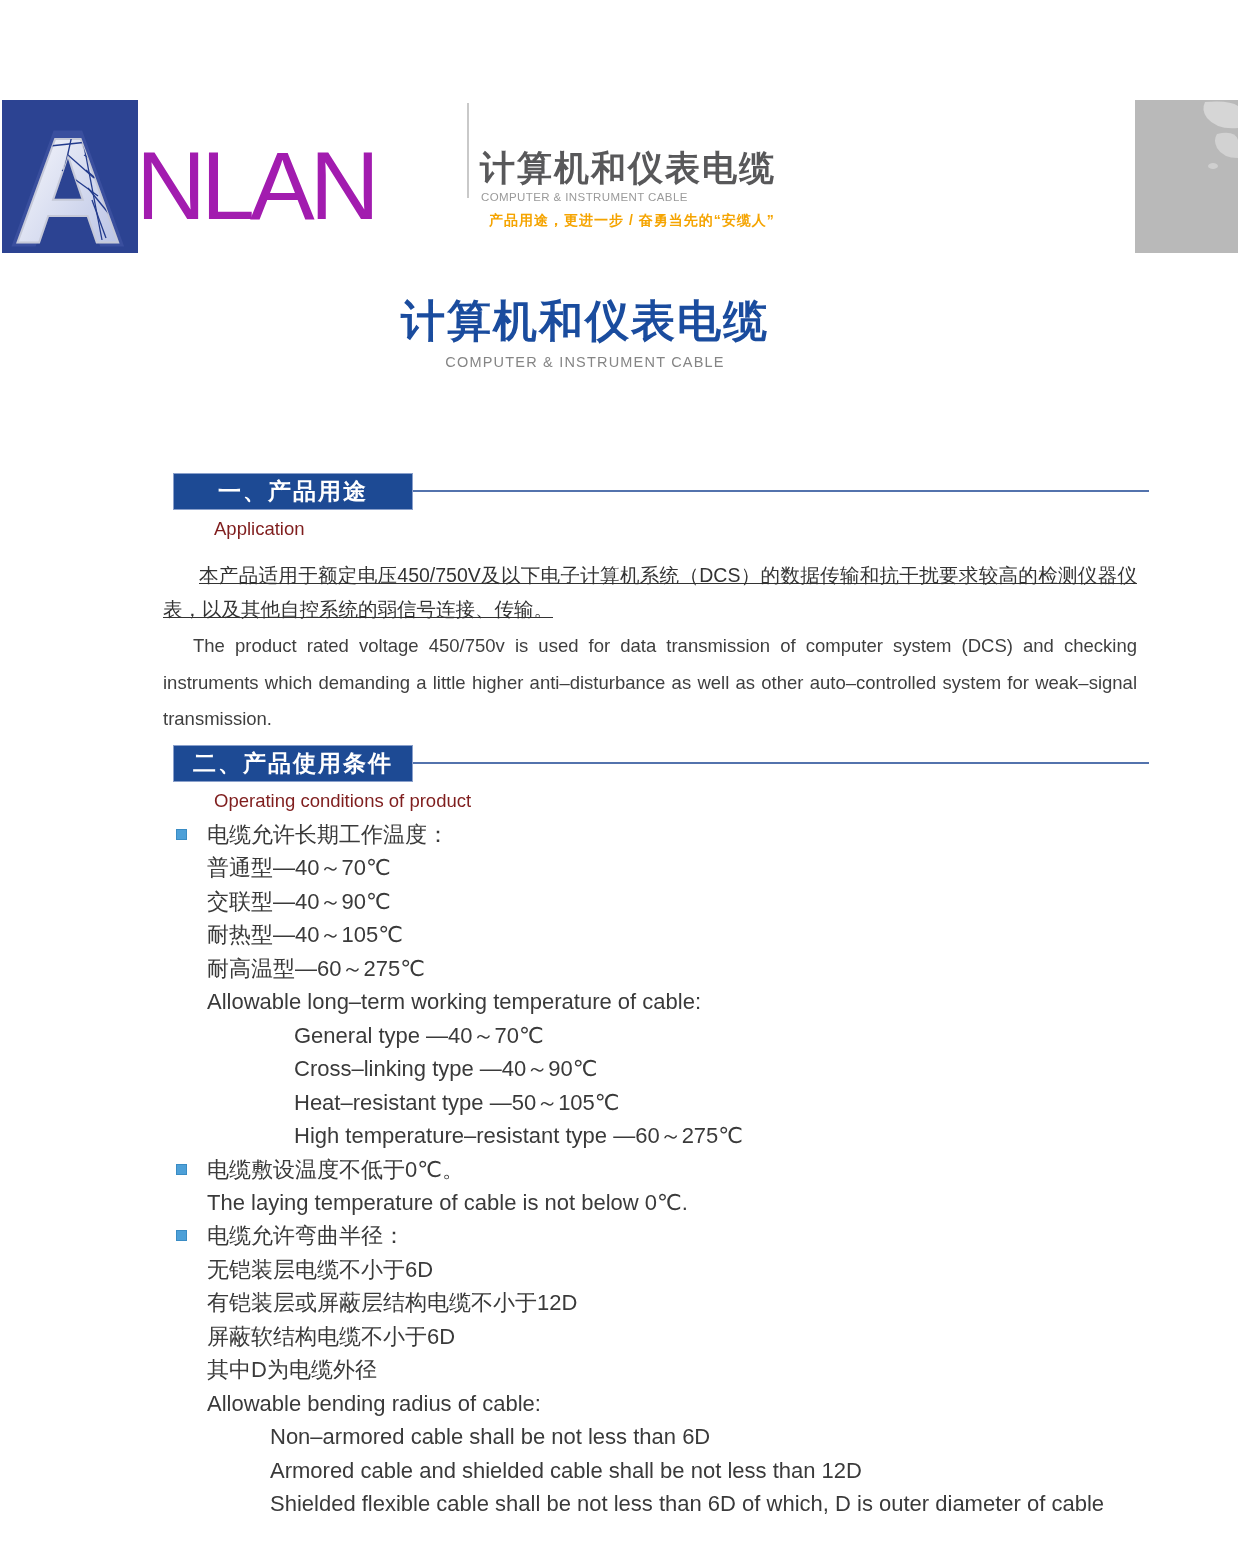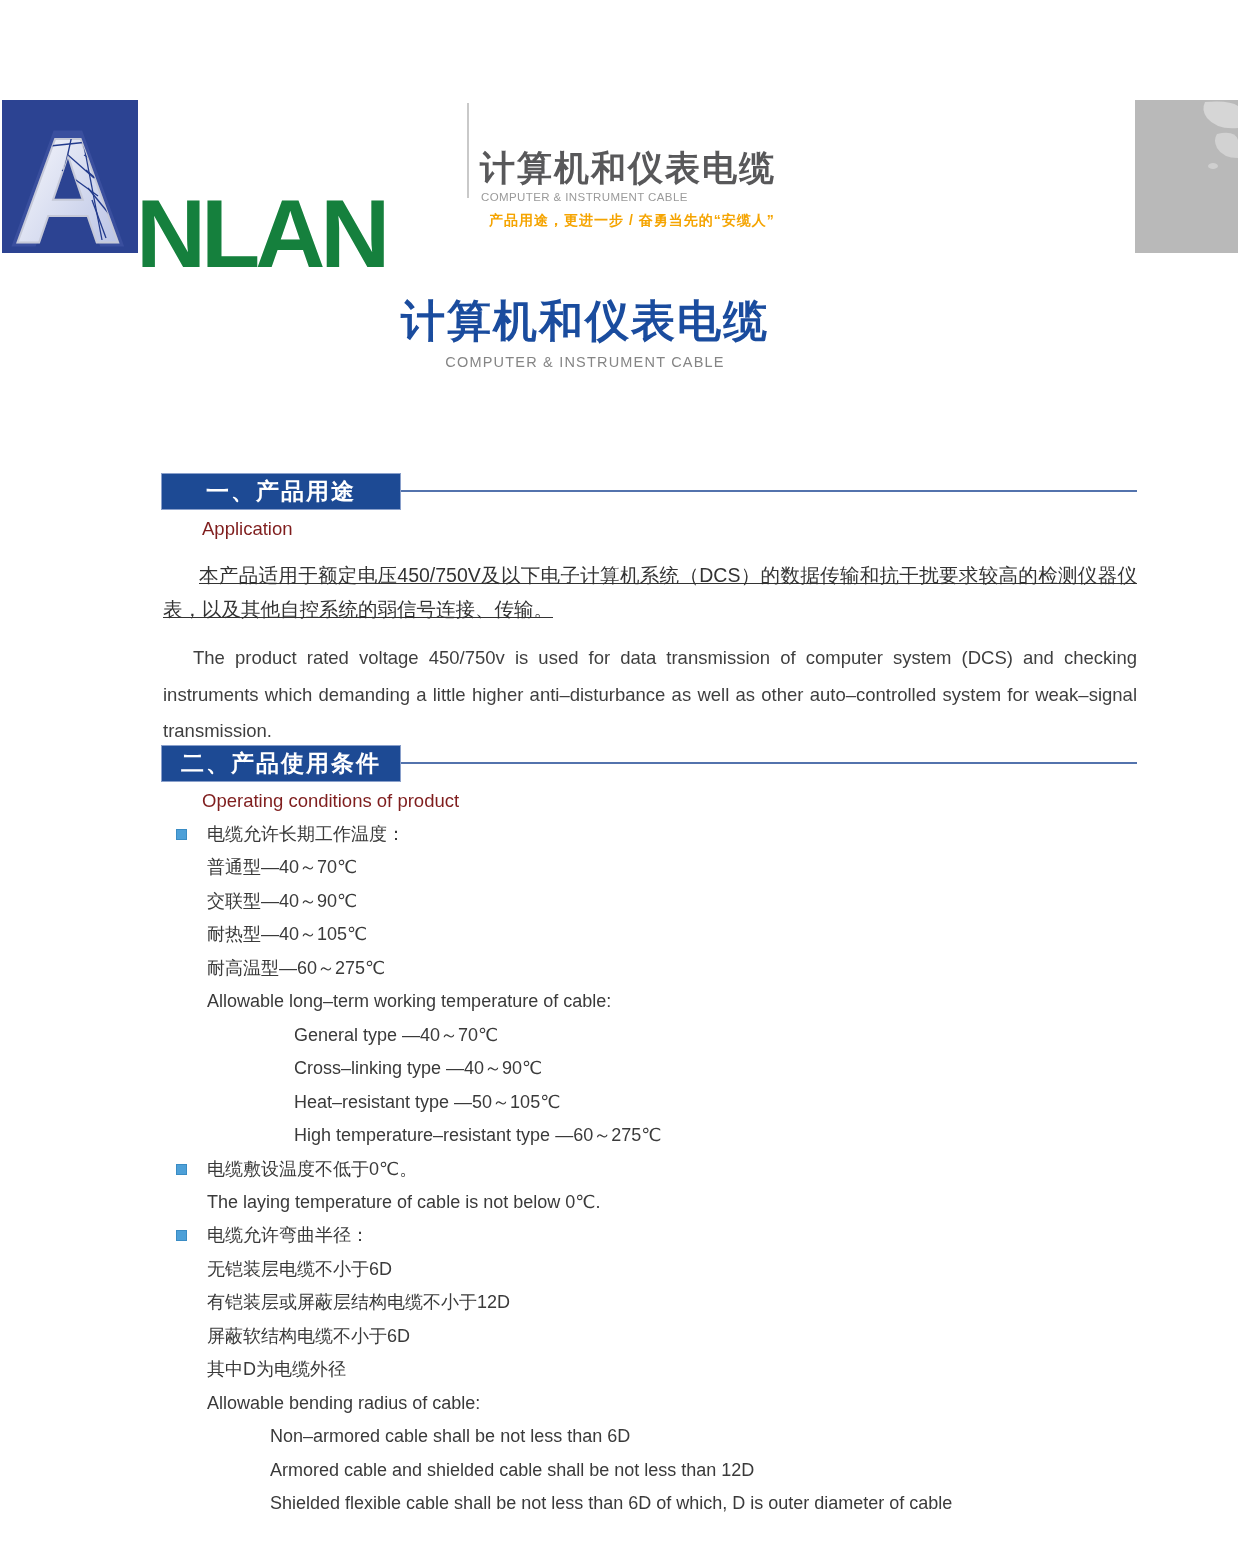--- a/index.html
+++ b/index.html
@@ -2,50 +2,50 @@
 <html><head>
 <meta charset="utf-8">
 <style>
   html,body{margin:0;padding:0;background:#fff;}
   body{font-family:"Liberation Sans","DejaVu Sans",sans-serif;}
   .page{position:relative;width:1238px;height:1547px;background:#fff;overflow:hidden;}
 
   
   .logo-square{position:absolute;left:2px;top:100px;width:136px;height:153px;}
   .logo-rest{position:absolute;left:136px;top:137px;font-size:97px;line-height:1;
-             font-weight:bold;color:#15803d;letter-spacing:-5px;margin-top:48px;}
+             font-weight:normal;color:#a21caf;letter-spacing:-5px;}
   .header-divider{position:absolute;left:467px;top:103px;width:2px;height:95px;background:#c9c9c9;}
   .header-zh{position:absolute;left:480px;top:148px;font-size:35px;font-weight:bold;
              color:#58585a;letter-spacing:2px;line-height:1.15;}
   .header-en{position:absolute;left:481px;top:191px;font-size:11.5px;color:#9a9a9a;letter-spacing:.4px;}
   .header-tagline{position:absolute;left:489px;top:212px;font-size:14px;font-weight:bold;
              color:#f5a400;letter-spacing:1px;}
   .corner-art{position:absolute;left:1135px;top:100px;width:103px;height:153px;}
 
   
   .doc-title{position:absolute;left:0;top:296px;width:1170px;text-align:center;}
   .doc-title h1{margin:0;font-size:44px;font-weight:bold;color:#1a4c9e;letter-spacing:2px;line-height:1.15;}
   .doc-title .sub{margin-top:7px;font-size:14.5px;color:#858585;letter-spacing:1.2px;}
 
   
-  .sec{position:absolute;left:0;width:988px;height:80px;}
+  .sec{position:absolute;left:12px;width:988px;height:80px;}
   .sec-bar{position:absolute;left:161px;top:0;width:240px;height:37px;background:#1d4a94;
            color:#fff;font-size:23px;font-weight:bold;letter-spacing:2px;
            line-height:37px;text-align:center;box-shadow:0 0 0 1px #8aa0cb inset;}
   .sec-line{position:absolute;left:401px;top:17px;width:736px;height:2px;background:#5373ad;}
   .sec-sub{position:absolute;left:202px;top:45px;font-size:18.5px;color:#7f1d1d;}
 
   
   .para{position:absolute;left:163px;width:974px;margin:0;text-align:justify;}
   .para.zh{top:558px;font-size:19.5px;line-height:34px;color:#333;text-indent:36px;text-decoration:underline;}
-  .para.en{top:628px;font-size:18.5px;line-height:36.5px;color:#3f3f3f;text-indent:30px;margin-top:12px;}
+  .para.en{top:628px;font-size:18.5px;line-height:36.5px;color:#3f3f3f;text-indent:30px;}
 
   
   .cond-list{position:absolute;left:163px;top:818px;width:980px;}
-  .row{position:relative;padding-left:44px;line-height:33.45px;font-size:18px;color:#3a3a3a;}
+  .row{position:relative;padding-left:44px;line-height:33.45px;font-size:22px;color:#3a3a3a;}
   .row .bullet{display:none;position:absolute;left:13px;top:11px;width:11px;height:11px;
                background:#4da0d8;box-shadow:0 0 0 1px #3a8cc4 inset;}
   .row.style-bullet .bullet{display:block;}
   .row.style-indent1{padding-left:131px;}
   .row.style-indent2{padding-left:107px;}
 </style>
 </head>
 <body>
 
 <div class="page">

